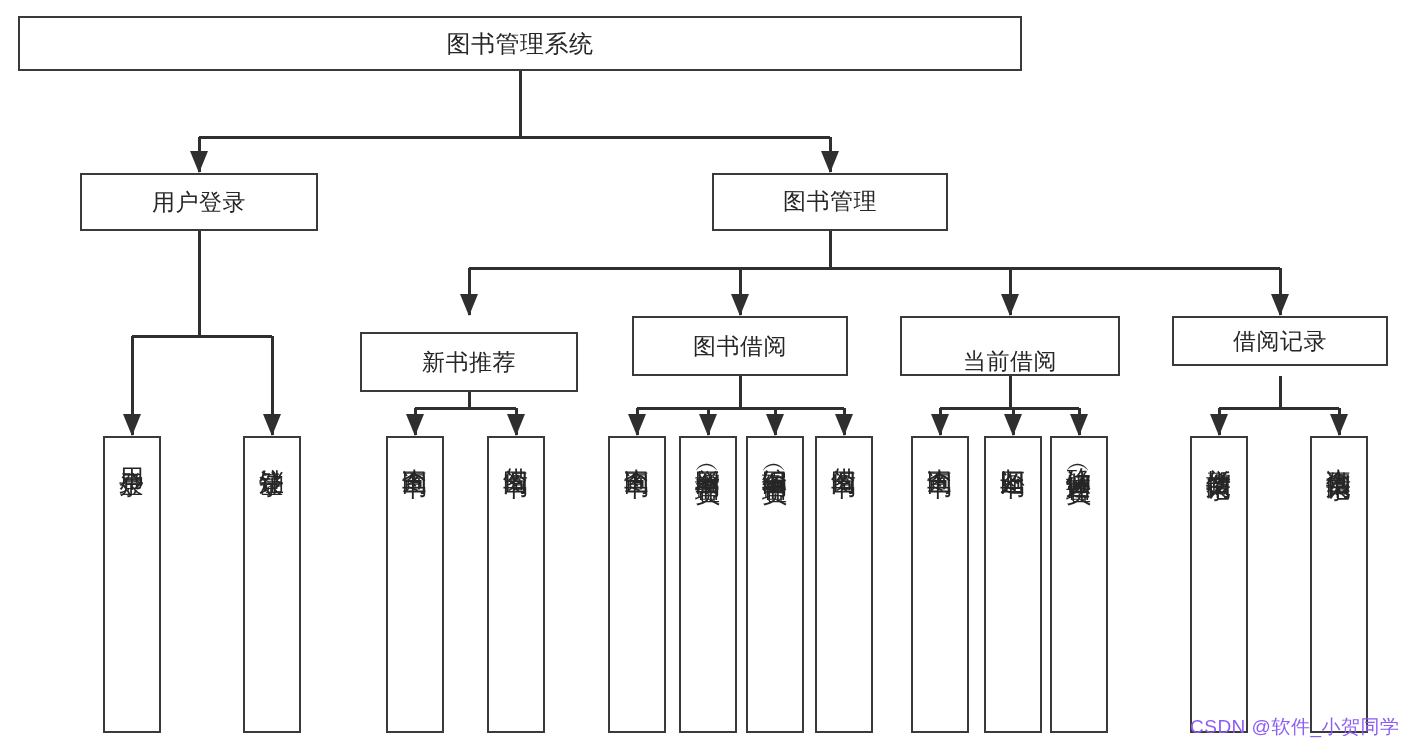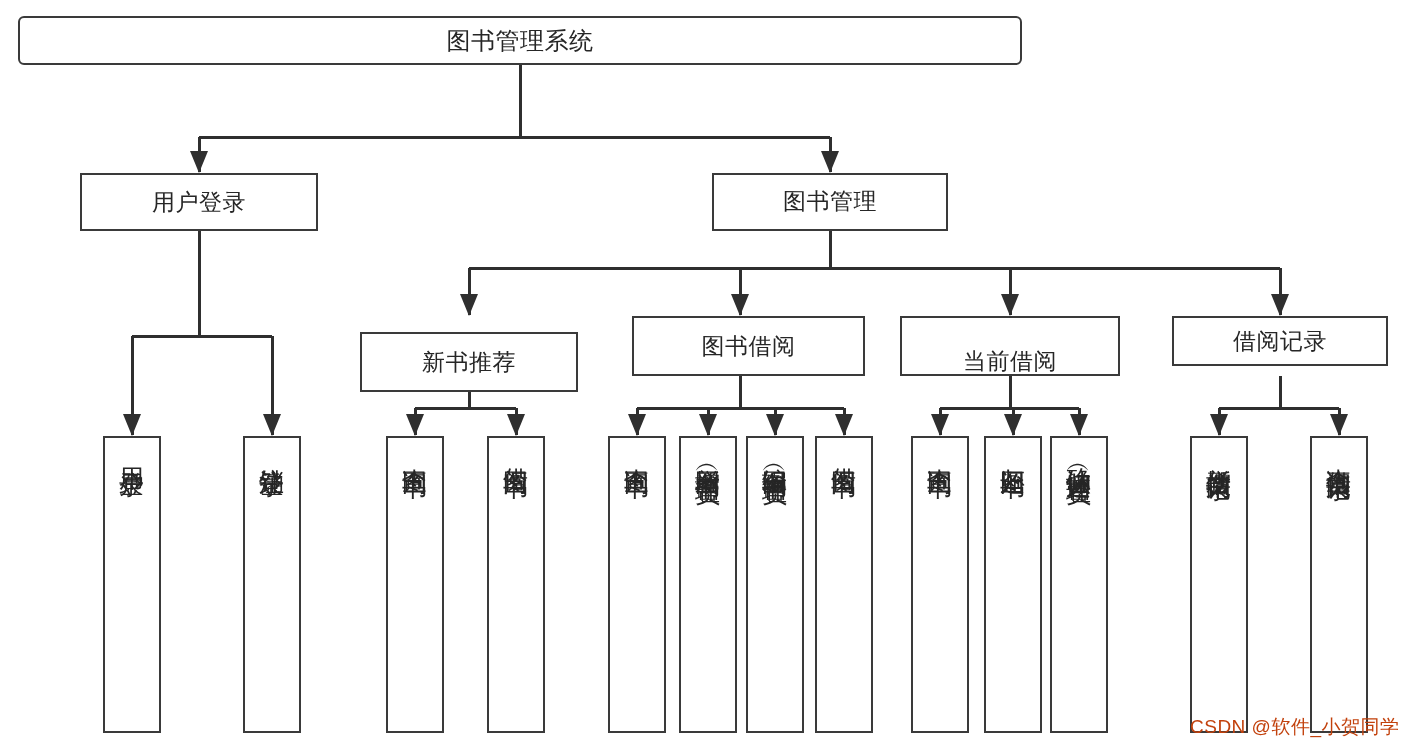--- a/index.html
+++ b/index.html
@@ -55,21 +55,21 @@
     text-orientation: upright;
     font-size: 25px;
     line-height: 1.12;
     letter-spacing: 2px;
     white-space: nowrap;
   }
   .node.root .cap { font-size: 24px; }
   .watermark {
     position: absolute;
     font-size: 19px;
-    color: #c2410c;
+    color: #8b5cf6;
     white-space: nowrap;
     z-index: 5;
     letter-spacing: 0.5px;
   }
 </style>
 </head>
 <body>
 
 <div id="canvas">
   <svg id="wires" width="1405" height="747" viewBox="0 0 1405 747">
@@ -120,33 +120,33 @@
       <line x1="1079" y1="408" x2="1079" y2="435" stroke="#2f2f2f" stroke-width="3" shape-rendering="crispEdges"></line>
       <path d="M 1070 414 L 1088 414 L 1079 436 Z" fill="#2f2f2f"></path>
       <line x1="1280" y1="376" x2="1280" y2="408" stroke="#2f2f2f" stroke-width="3" shape-rendering="crispEdges"></line>
       <line x1="1219" y1="408" x2="1339" y2="408" stroke="#2f2f2f" stroke-width="3" shape-rendering="crispEdges"></line>
       <line x1="1219" y1="408" x2="1219" y2="435" stroke="#2f2f2f" stroke-width="3" shape-rendering="crispEdges"></line>
       <path d="M 1210 414 L 1228 414 L 1219 436 Z" fill="#2f2f2f"></path>
       <line x1="1339" y1="408" x2="1339" y2="435" stroke="#2f2f2f" stroke-width="3" shape-rendering="crispEdges"></line>
       <path d="M 1330 414 L 1348 414 L 1339 436 Z" fill="#2f2f2f"></path>
     </svg>
   <div id="nodes-layer">
-      <div class="node root horiz" style="left: 18px; top: 16px; width: 1004px; height: 49px; border-radius: 6px;">
+      <div class="node root horiz" style="left: 18px; top: 16px; width: 1004px; height: 55px;">
         <span class="cap">图书管理系统</span>
       </div>
       <div class="node lvl1 horiz" style="left: 80px; top: 173px; width: 238px; height: 58px;">
         <span class="cap">用户登录</span>
       </div>
       <div class="node lvl1 horiz" style="left: 712px; top: 173px; width: 236px; height: 58px; font-family: Liberation Serif, serif;">
         <span class="cap">图书管理</span>
       </div>
       <div class="node lvl2 horiz" style="left: 360px; top: 316px; width: 218px; height: 60px; margin-top: 16px;">
         <span class="cap">新书推荐</span>
       </div>
-      <div class="node lvl2 horiz" style="left: 632px; top: 316px; width: 233px; height: 60px;">
+      <div class="node lvl2 horiz" style="left: 632px; top: 316px; width: 216px; height: 60px;">
         <span class="cap">图书借阅</span>
       </div>
       <div class="node lvl2 horiz" style="left: 900px; top: 316px; width: 220px; height: 60px; align-items: flex-end;">
         <span class="cap">当前借阅</span>
       </div>
       <div class="node lvl2 horiz" style="left: 1172px; top: 316px; width: 216px; height: 50px; align-items: center;">
         <span class="cap">借阅记录</span>
       </div>
       <div class="node leaf vert" style="left: 103px; top: 436px; width: 58px; height: 297px;">
         <span class="cap">用户登录</span>

